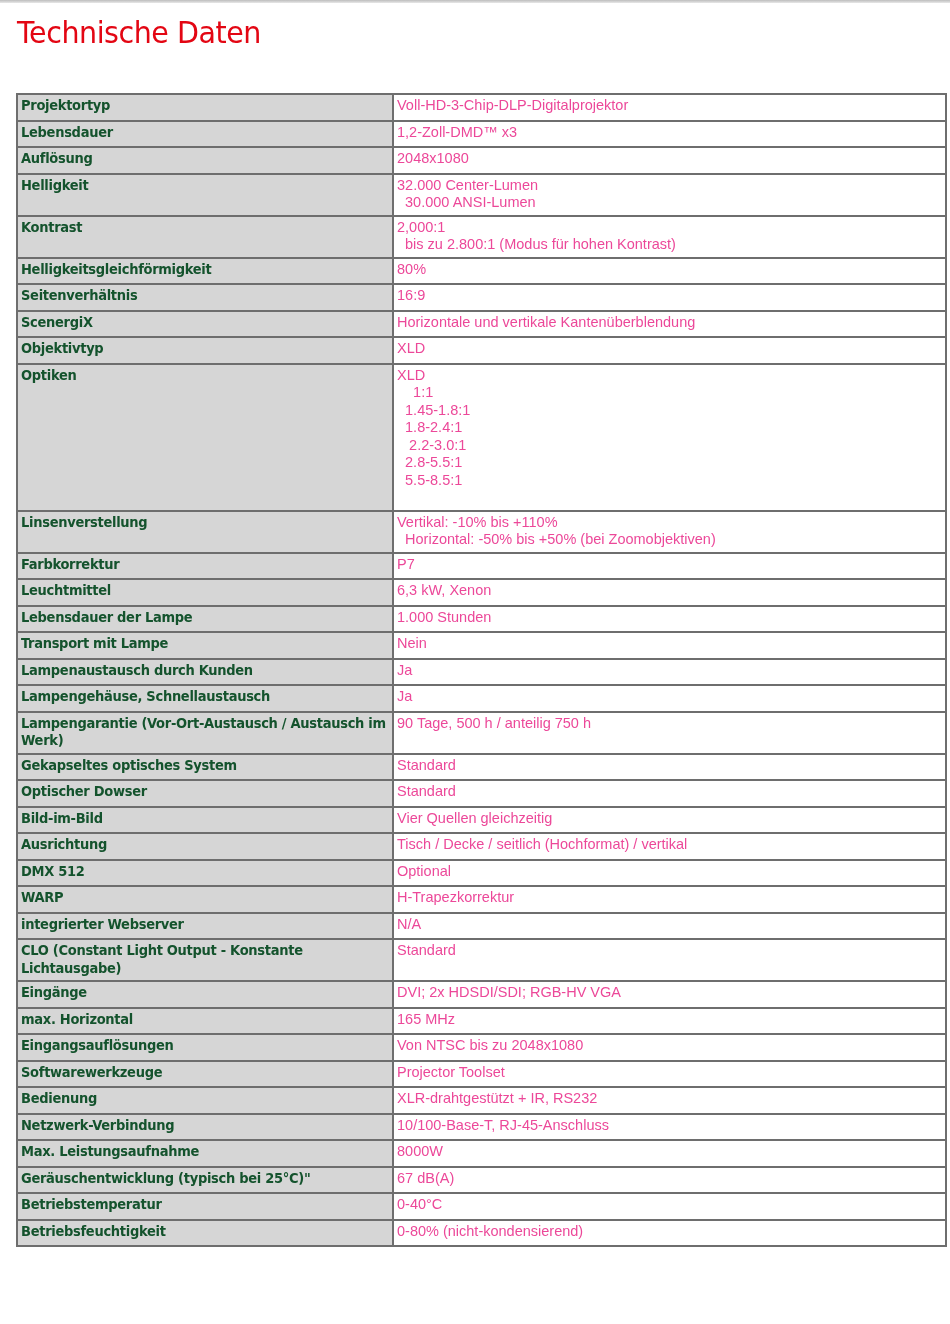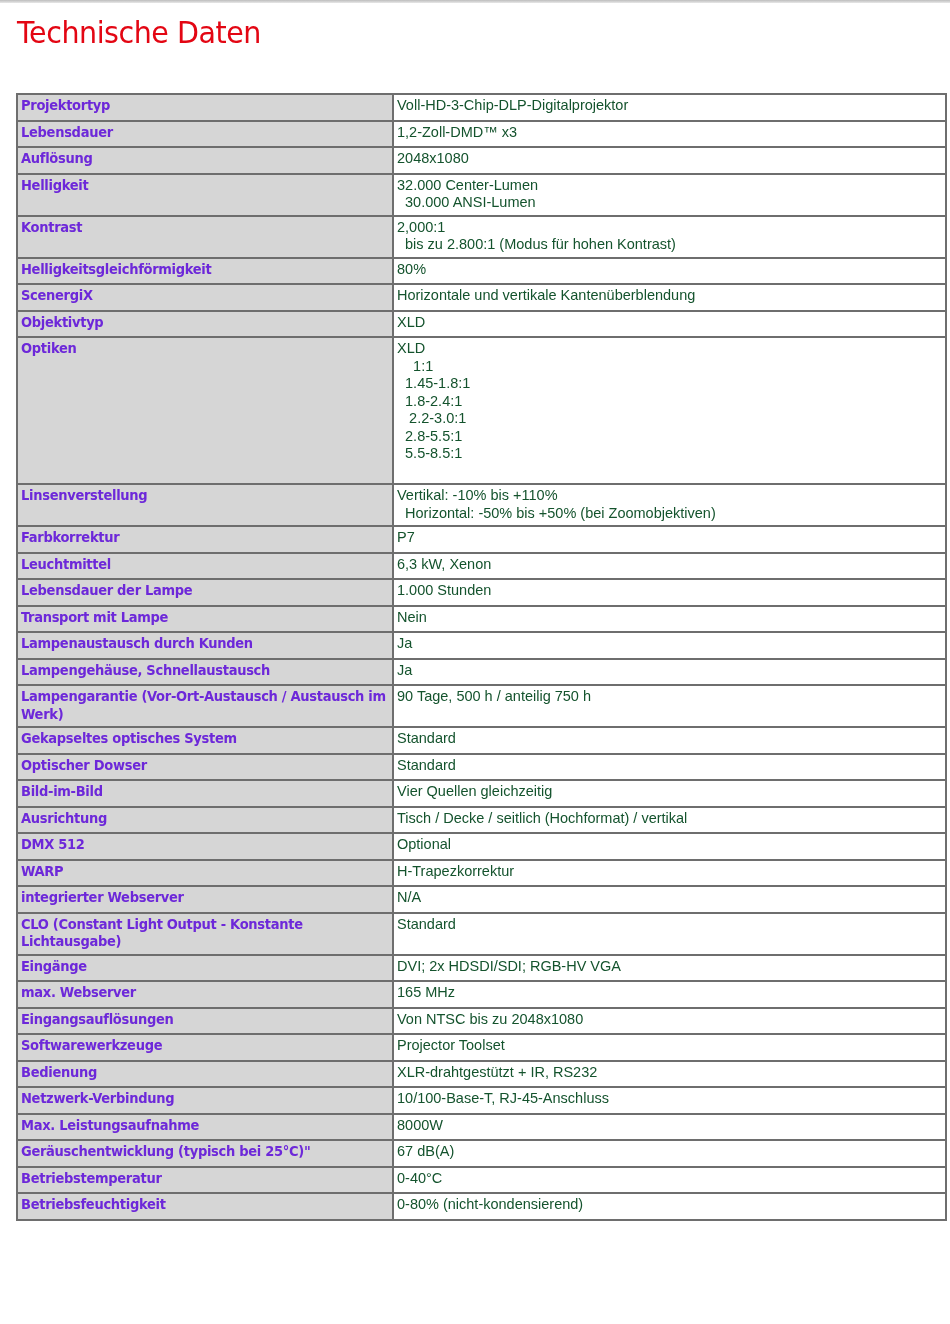--- a/index.html
+++ b/index.html
@@ -45,29 +45,29 @@
     table.specs td {
       border: 2px solid #6e6e6e;
       vertical-align: top;
       padding: 2px 4px 3px 3px;
       font-size: 14.5px;
       line-height: 17.5px;
       height: 19.5px;
     }
     td.label {
       background: #d6d6d6;
-      color: #6d28d9;
+      color: #14532d;
       font-weight: bold;
       font-family: "DejaVu Sans Condensed", "DejaVu Sans", sans-serif;
       font-size: 14px;
       letter-spacing: -0.3px;
     }
     td.value {
       background: #ffffff;
-      color: #14532d;
+      color: #ec4899;
       font-family: "Liberation Sans Narrow", "Liberation Sans", sans-serif;
       white-space: pre;
       font-size: 14.5px;
     }
     .brand-logo {
       position: absolute;
       left: 838px; top: 1298px;
       width: 106px; height: 26px;
       background: #e30613;
       color: #ffffff;
@@ -113,20 +113,24 @@
       <tr>
         <td class="label">Kontrast</td>
         <td class="value">2,000:1
   bis zu 2.800:1 (Modus für hohen Kontrast)</td>
       </tr>
       <tr>
         <td class="label">Helligkeitsgleichförmigkeit</td>
         <td class="value">80%</td>
       </tr>
       <tr>
+        <td class="label">Seitenverhältnis</td>
+        <td class="value">16:9</td>
+      </tr>
+      <tr>
         <td class="label">ScenergiX</td>
         <td class="value">Horizontale und vertikale Kantenüberblendung</td>
       </tr>
       <tr>
         <td class="label">Objektivtyp</td>
         <td class="value">XLD</td>
       </tr>
       <tr>
         <td class="label">Optiken</td>
         <td class="value">XLD
@@ -201,21 +205,21 @@
       </tr>
       <tr>
         <td class="label">CLO (Constant Light Output - Konstante Lichtausgabe)</td>
         <td class="value">Standard</td>
       </tr>
       <tr>
         <td class="label">Eingänge</td>
         <td class="value">DVI; 2x HDSDI/SDI; RGB-HV VGA</td>
       </tr>
       <tr>
-        <td class="label">max. Webserver</td>
+        <td class="label">max. Horizontal</td>
         <td class="value">165 MHz</td>
       </tr>
       <tr>
         <td class="label">Eingangsauflösungen</td>
         <td class="value">Von NTSC bis zu 2048x1080</td>
       </tr>
       <tr>
         <td class="label">Softwarewerkzeuge</td>
         <td class="value">Projector Toolset</td>
       </tr>

